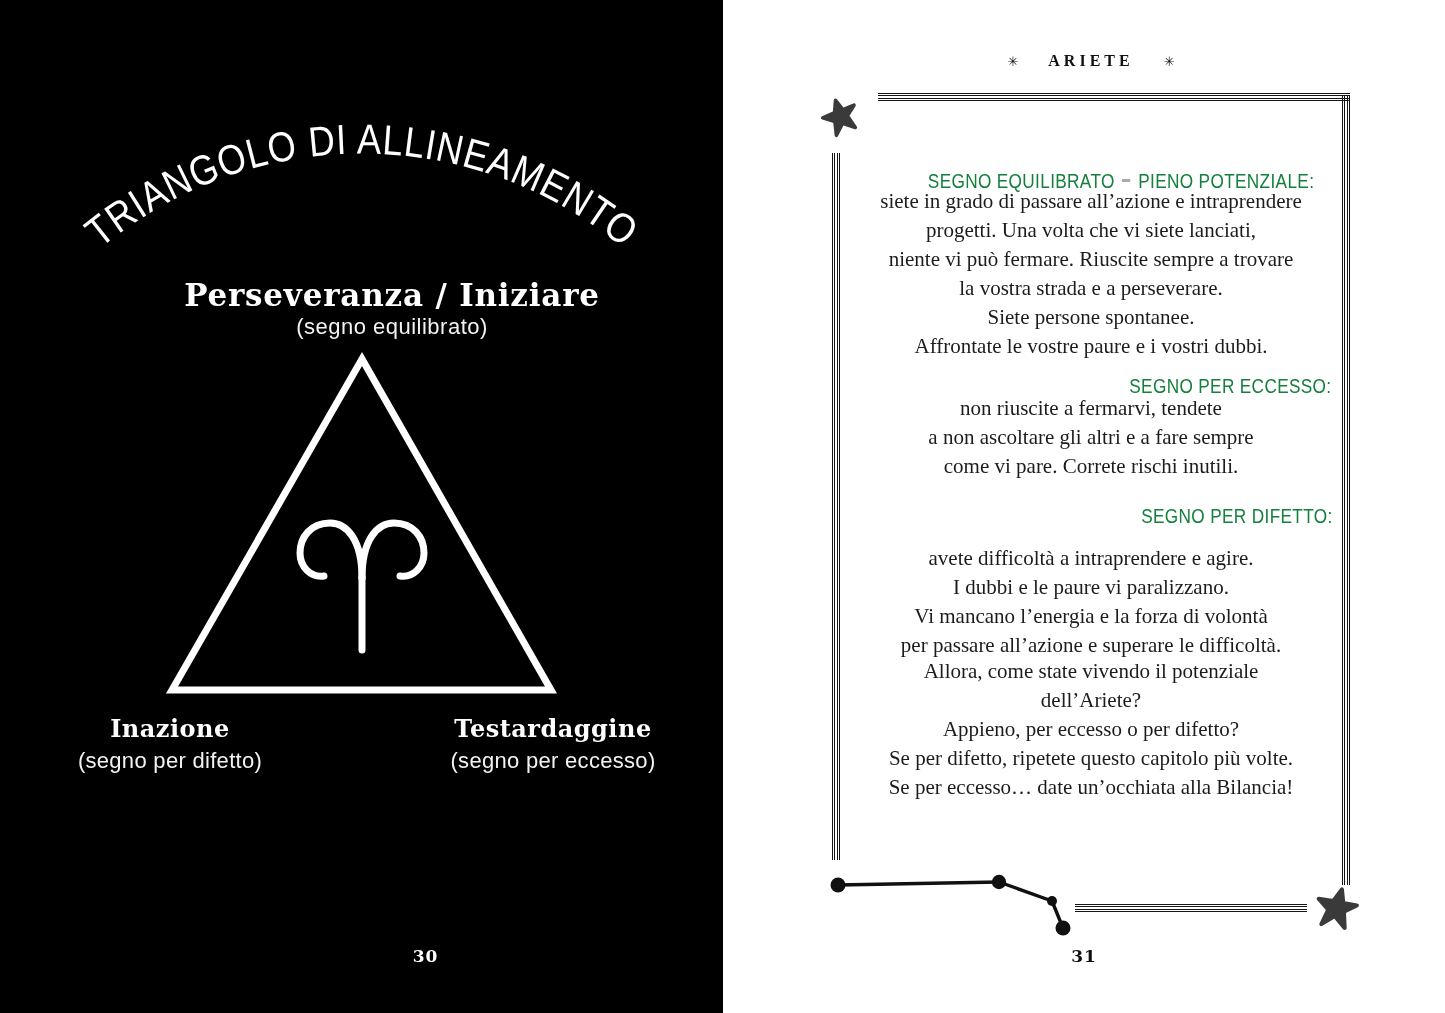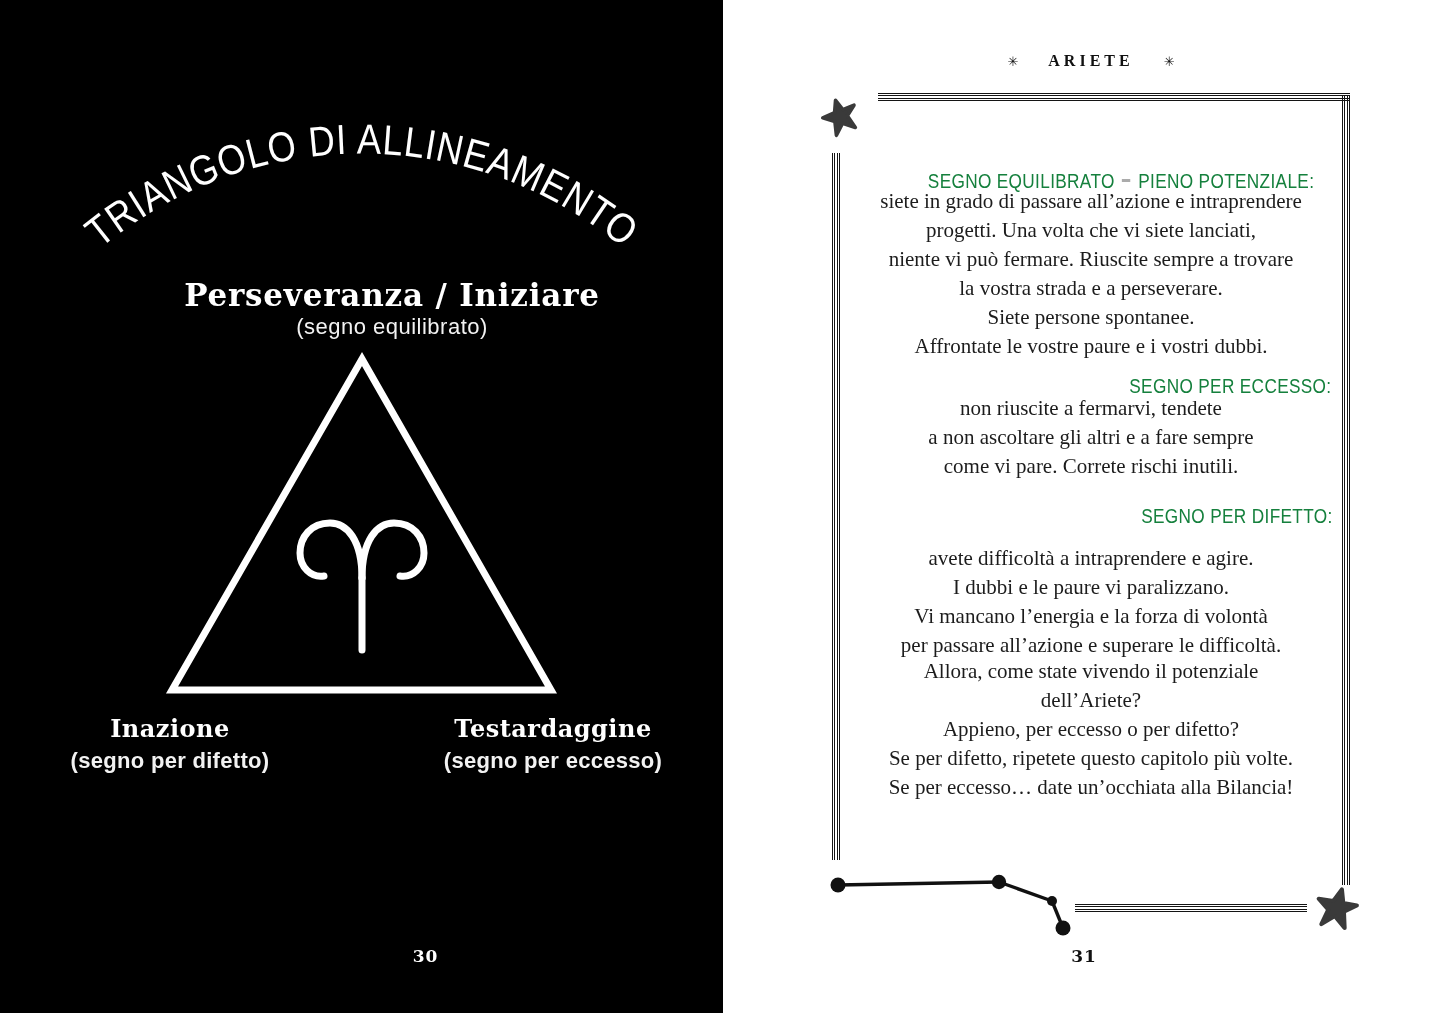--- a/index.html
+++ b/index.html
@@ -6,21 +6,21 @@
   #canvas{position:relative;width:1445px;height:1013px;overflow:hidden;background:#fff;
           font-family:"Liberation Serif",serif;}
 
   
   #left-page{position:absolute;left:0;top:0;width:723px;height:1013px;background:#000;color:#fff;}
   .lp-center{position:absolute;left:0;width:784px;text-align:center;}
   #apex-label{top:277px;font-family:"DejaVu Serif",serif;font-weight:700;font-size:31px;letter-spacing:.8px;}
   #apex-sublabel{top:314px;font-family:"Liberation Sans",sans-serif;font-weight:300;font-size:22px;letter-spacing:.5px;color:#f2f2f2;}
   .corner-label{position:absolute;text-align:center;width:300px;}
   .corner-big{font-family:"DejaVu Serif",serif;font-weight:700;font-size:24px;letter-spacing:.5px;line-height:34px;}
-  .corner-sub{font-family:"Liberation Sans",sans-serif;font-weight:700;font-size:22px;letter-spacing:.3px;line-height:30px;color:#f2f2f2;}
+  .corner-sub{font-family:"Liberation Sans",sans-serif;font-weight:400;font-size:22px;letter-spacing:.3px;line-height:30px;color:#f2f2f2;}
   #bl-label{left:20px;top:712px;}
   #br-label{left:403px;top:712px;}
   .page-num{position:absolute;font-family:"DejaVu Serif",serif;font-weight:700;font-size:17px;letter-spacing:1px;}
   #page-num-left{left:0;width:851px;top:946px;text-align:center;color:#fff;}
   #page-num-right{left:0;width:722px;top:946px;text-align:center;color:#111;}
 
   
   #right-page{position:absolute;left:723px;top:0;width:722px;height:1013px;background:#ffffff;color:#1c1c1c;}
   #rp-header{position:absolute;left:168px;top:52px;width:400px;display:flex;justify-content:center;align-items:center;gap:30px;}
   #rp-title{font-family:"Liberation Serif",serif;font-weight:700;font-size:16px;letter-spacing:4px;color:#111;}

